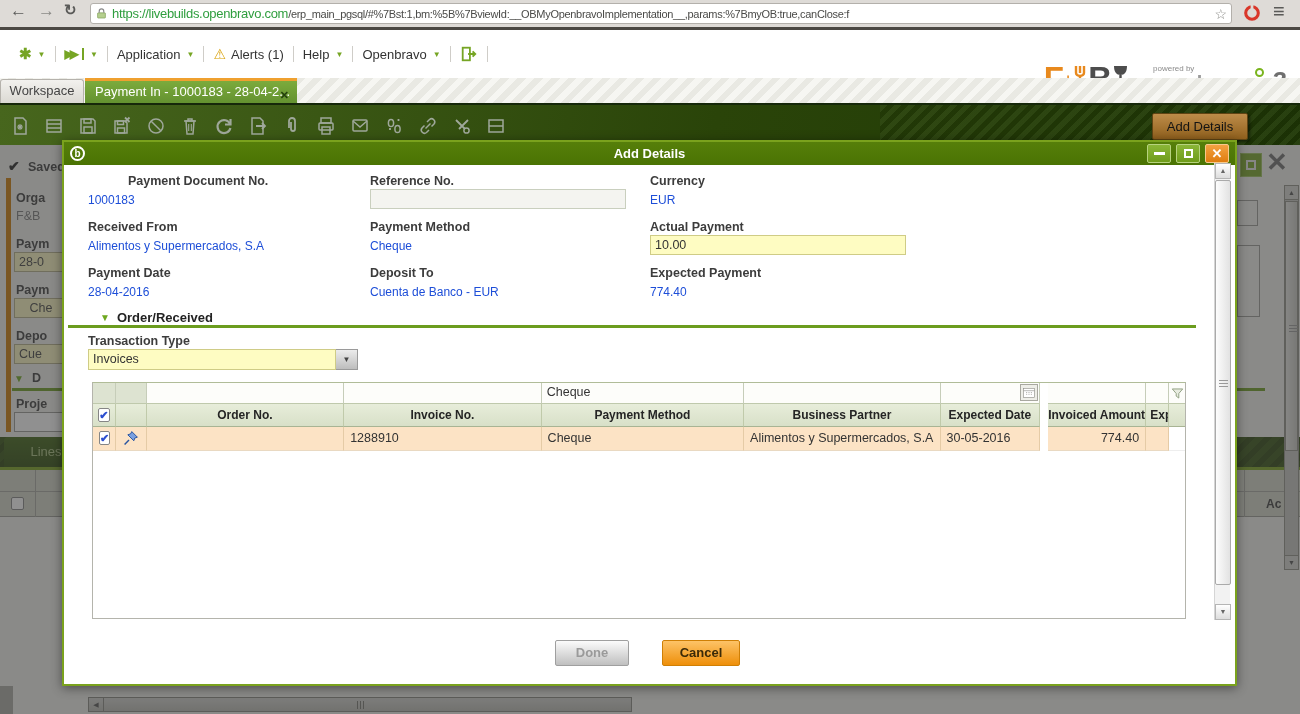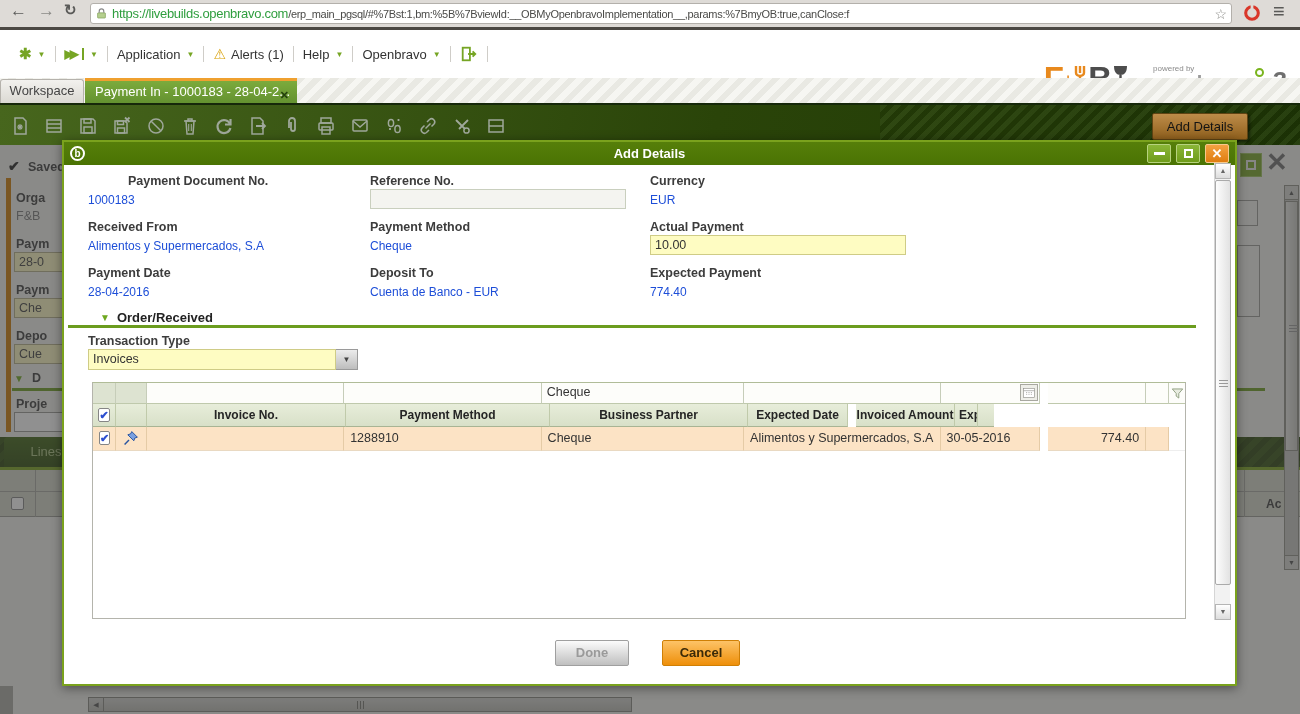--- a/index.html
+++ b/index.html
@@ -370,21 +370,21 @@
   <div class="bg-form">
     <span class="abs" style="left:8px;top:13px;font-size:14px;font-weight:bold;color:#222;">✔</span>
     <span class="bg-label" style="left:28px;top:15px;">Saved</span>
     <div class="abs" style="left:6px;top:33px;width:5px;height:254px;background:#cc7a00;"></div>
 
     <span class="bg-label" style="left:16px;top:46px;">Orga</span>
     <span class="bg-val" style="left:16px;top:64px;">F&amp;B</span>
     <span class="bg-label" style="left:16px;top:92px;">Paym</span>
     <div class="bg-input" style="left:14px;top:107px;width:54px;">28-0</div>
     <span class="bg-label" style="left:16px;top:138px;">Paym</span>
-    <div class="bg-input" style="left:14px;top:153px;width:54px;">Che</div>
+    <div class="bg-input" style="left:14px;top:153px;width:54px;text-align:center;">Che</div>
     <span class="bg-label" style="left:16px;top:184px;">Depo</span>
     <div class="bg-input" style="left:14px;top:199px;width:54px;">Cue</div>
     <span class="abs" style="left:14px;top:228px;font-size:10px;color:#6fa820;">▼</span>
     <span class="bg-label" style="left:32px;top:226px;">D</span>
     <div class="abs" style="left:12px;top:243px;width:56px;height:3px;background:#6b9c1e;"></div>
     <span class="bg-label" style="left:16px;top:252px;">Proje</span>
     <div class="bg-input" style="left:14px;top:267px;width:54px;background:#fff;border-color:#9a9a94;"></div>
 
     <div class="bg-lines-bar"></div>
     <div class="bg-lines-tab">Lines</div>
@@ -492,20 +492,21 @@
         <div class="gc c8"></div>
         <div class="gc c9 funnel-cell" style="border-right:none;">
           <svg width="13" height="13" viewBox="0 0 20 20">
               <path d="M2 3h16l-6 7v7l-4-3v-4z" fill="#e8ece0" stroke="#8a9a7a" stroke-width="1.4"></path>
             </svg>
         </div>
       </div>
       <div class="grow hrow">
         <div class="gc c0"><span class="cb">✔</span></div>
         <div class="gc c1"></div>
+        <div class="gc c2">Order No.</div>
         <div class="gc c3">Invoice No.</div>
         <div class="gc c4">Payment Method</div>
         <div class="gc c5">Business Partner</div>
         <div class="gc c6">Expected Date</div>
         <div class="gc c7">Invoiced Amount</div>
         <div class="gc c8" style="text-align:left;padding-left:4px;">Exp</div>
         <div class="gc c9" style="border-right:none;"></div>
       </div>
       <div class="grow drow">
         <div class="gc c0"><span class="cb">✔</span></div>

